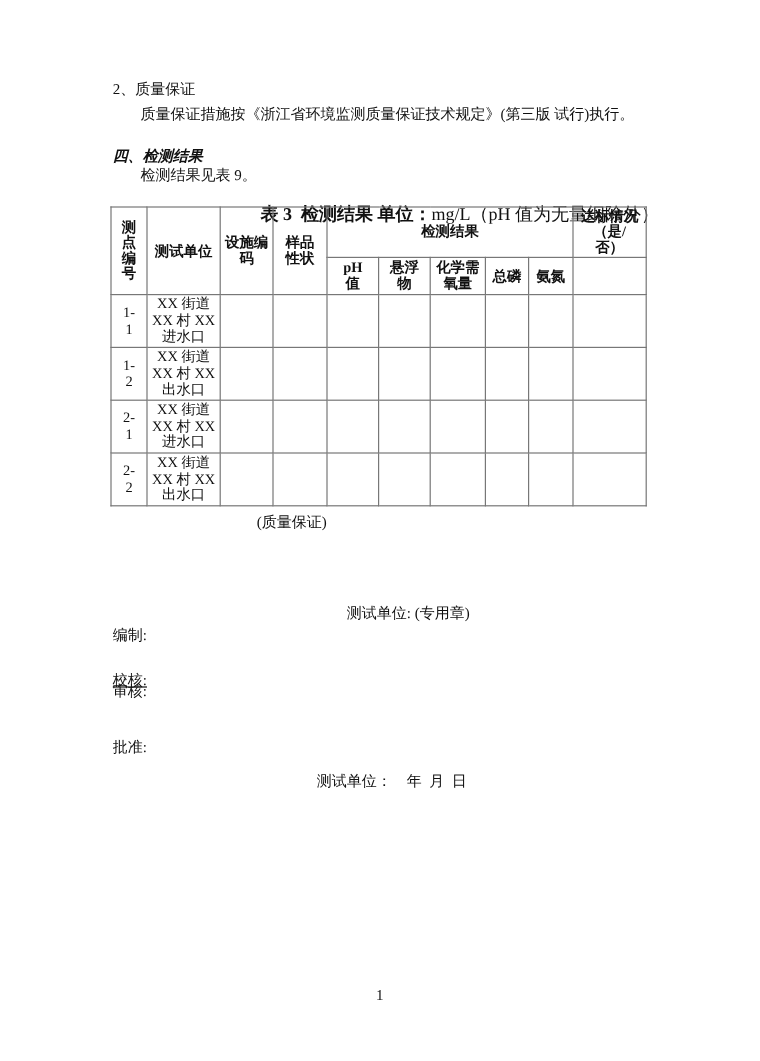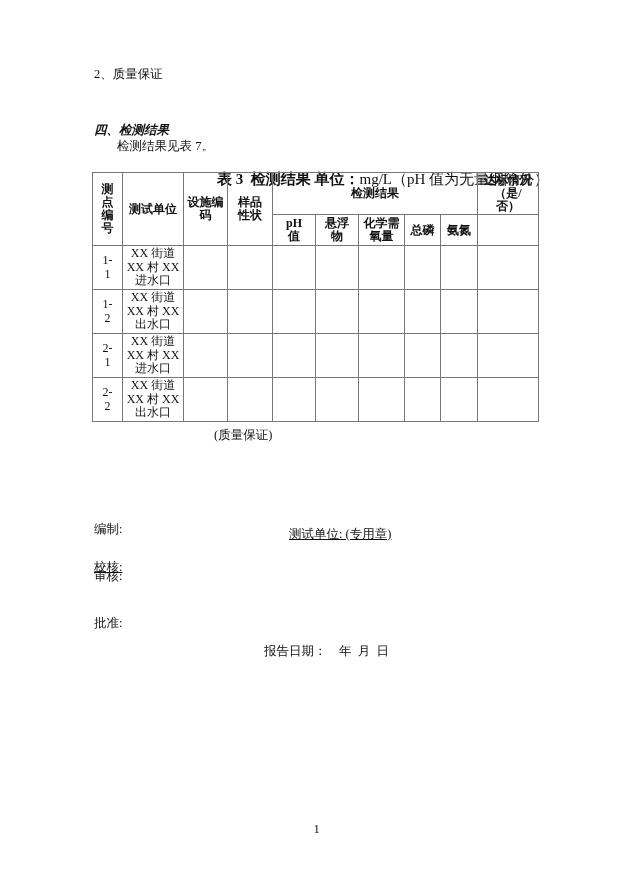--- a/index.html
+++ b/index.html
@@ -61,24 +61,25 @@
     font-size: 12.5px;
   }
 </style>
 </head>
 <body>
 
 <div class="page">
 
   <div class="abs" style="left:94px; top:66px;">2、质量保证</div>
 
+  <div class="abs" style="left:117px; top:87px;">质量保证措施按《浙江省环境监测质量保证技术规定》(第三版 试行)执行。</div>
 
   <div class="abs bold" style="left:94px; top:122px;font-style:italic;">四、检测结果</div>
 
-  <div class="abs" style="left:117px; top:138px;">检测结果见表 7。</div>
+  <div class="abs" style="left:117px; top:138px;">检测结果见表 9。</div>
 
   <div class="abs caption" style="left:202px; top:154px;">
     <span class="bold">表 3  检测结果 单位：</span><span>mg/L（pH 值为无量纲除外）</span>
   </div>
 
   <table class="report-table">
     <colgroup>
       <col style="width:30px">
         <col style="width:61px">
         <col style="width:44px">
@@ -178,25 +179,25 @@
         <td></td>
         <td></td>
       </tr>
     </tbody>
   </table>
 
   <div class="abs" style="left:214px; top:427px;">(质量保证)</div>
 
   <div class="abs" style="left:94px; top:521px;text-align:right;">编制:</div>
 
-  <div class="abs" style="left:289px; top:526px;text-decoration:underline;">测试单位: (专用章)</div>
+  <div class="abs" style="left:289px; top:503px;">测试单位: (专用章)</div>
 
   <div class="abs" style="left:94px; top:559px;text-decoration:underline;">校核:</div>
 
   <div class="abs" style="left:94px; top:568px;">审核:</div>
 
   <div class="abs" style="left:94px; top:615px;">批准:</div>
 
-  <div class="abs" style="left:264px; top:643px;">报告日期：    年  月  日</div>
+  <div class="abs" style="left:264px; top:643px;">测试单位：    年  月  日</div>
 
   <div class="page-number">1</div>
 
 </div>
 
 </body></html>

